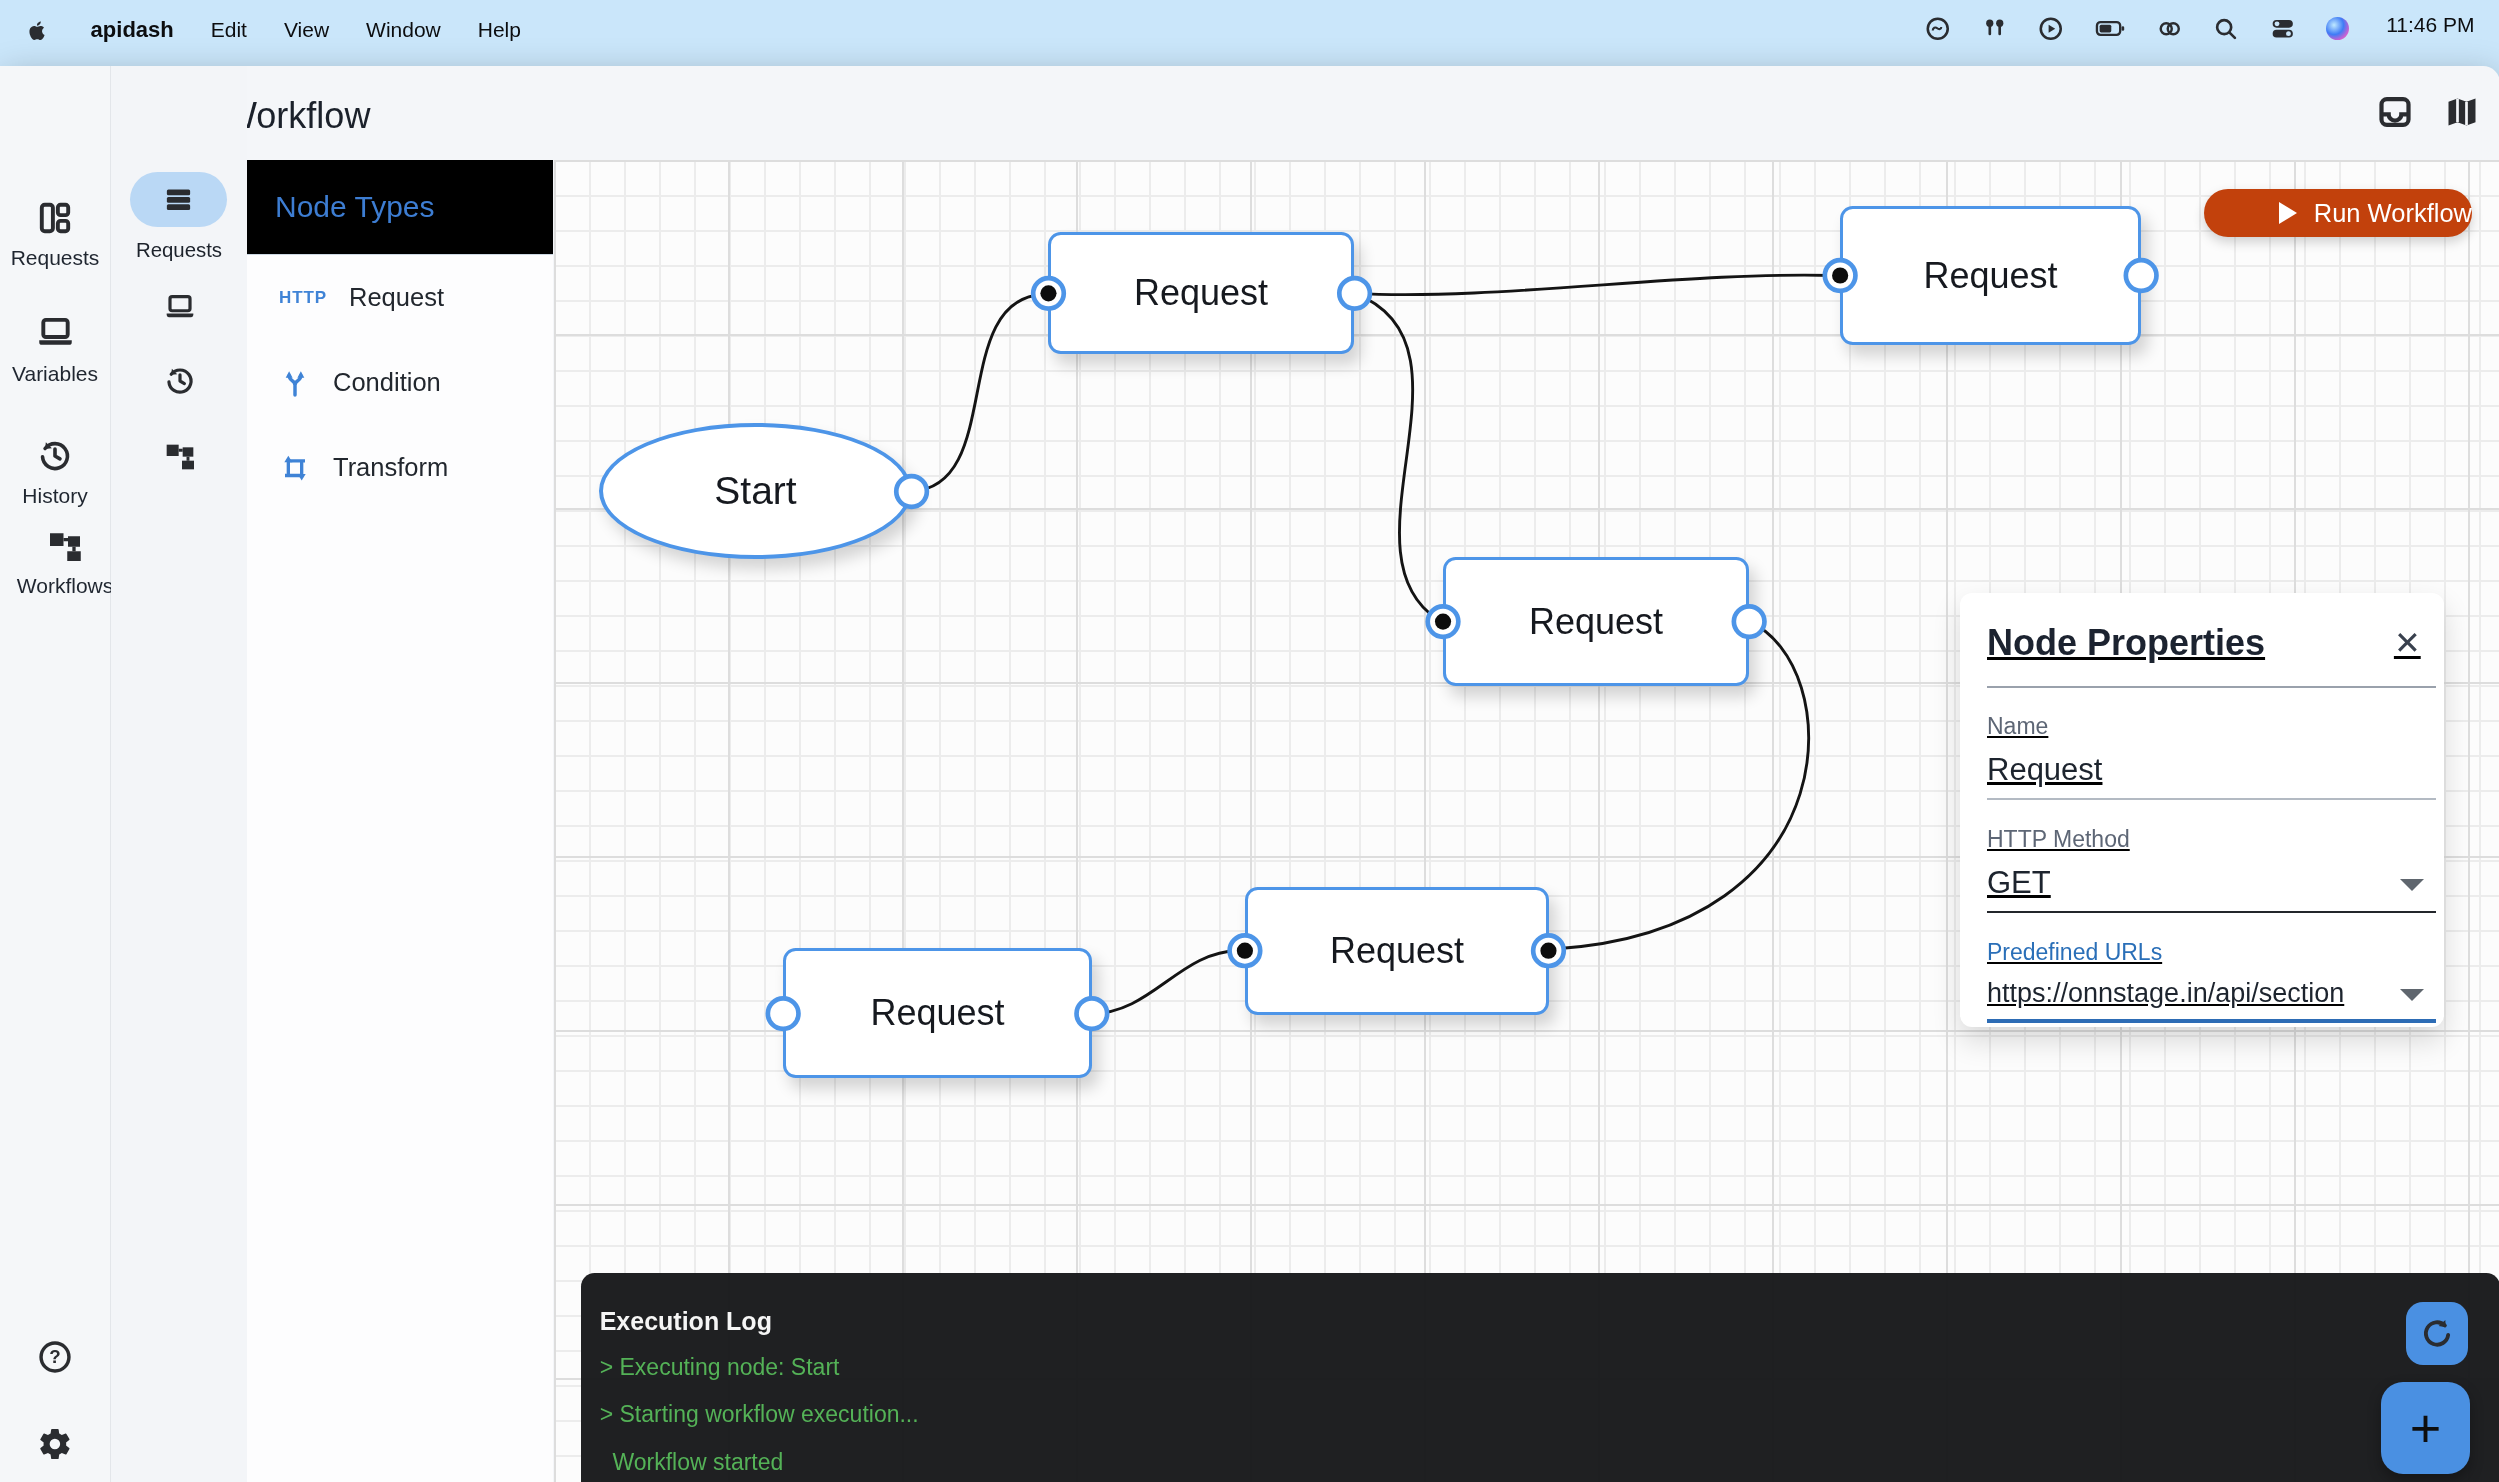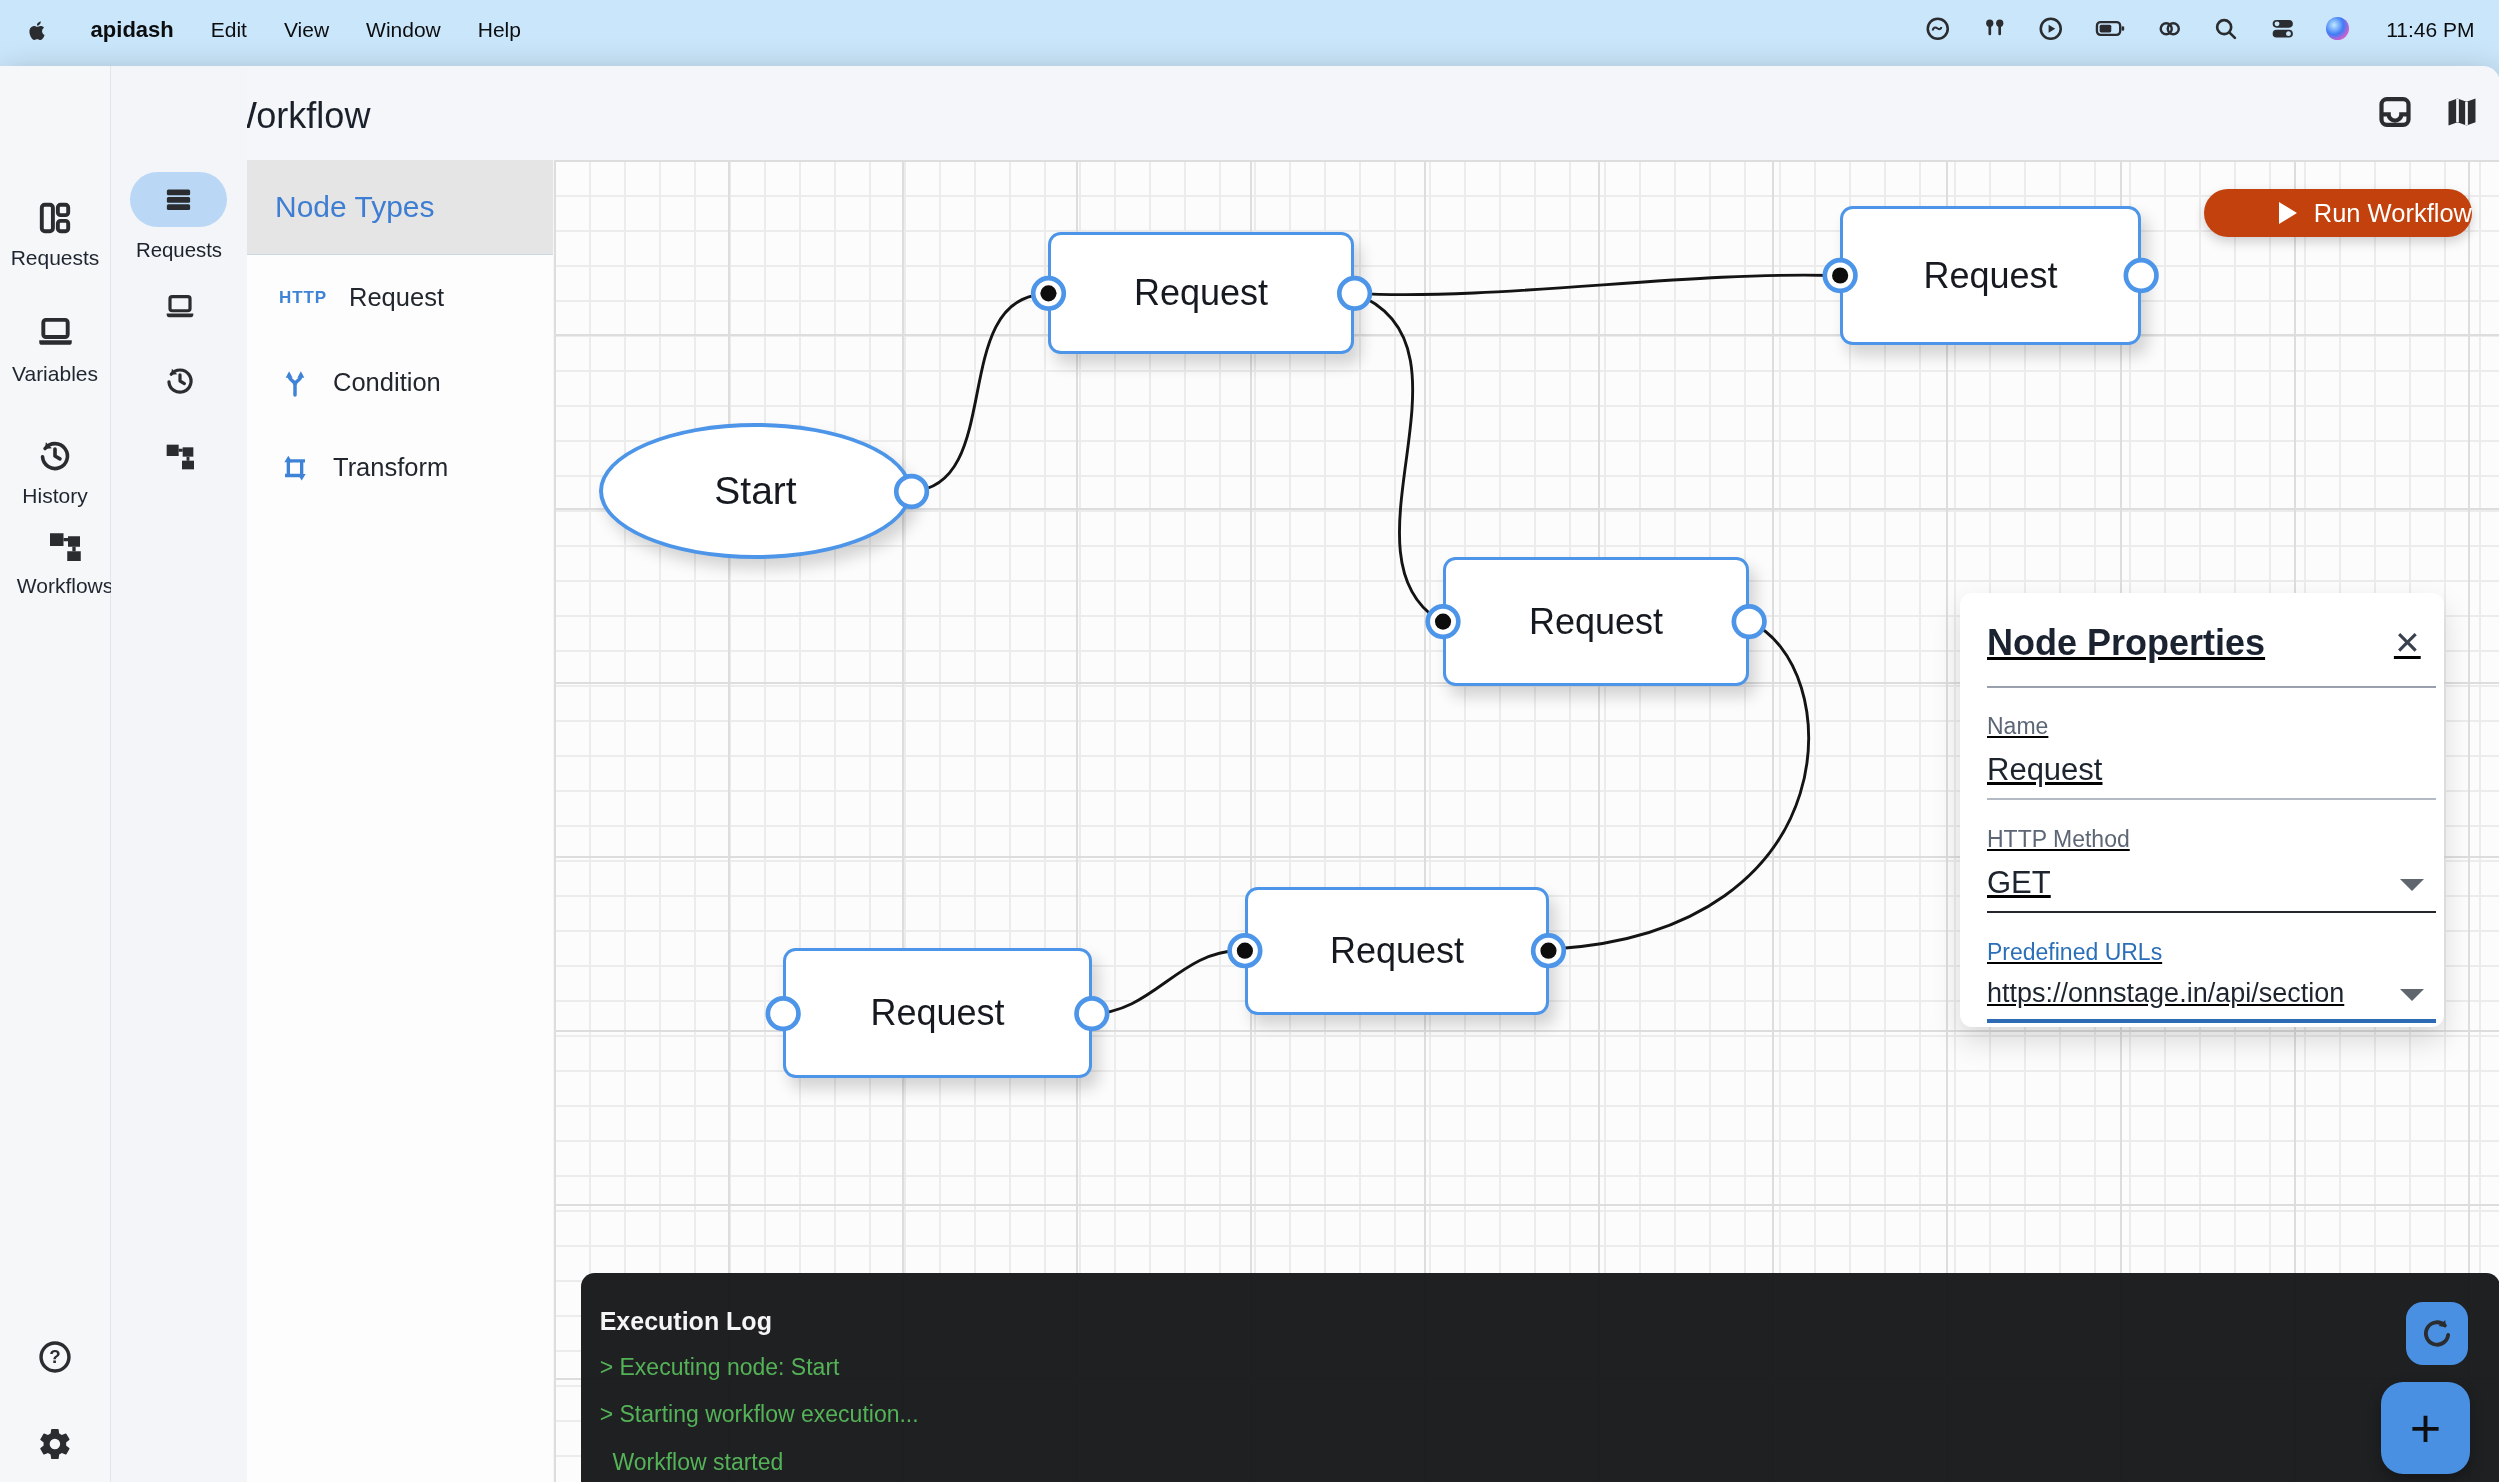--- a/index.html
+++ b/index.html
@@ -5,21 +5,21 @@
   * { margin:0; padding:0; box-sizing:border-box; }
   html,body { width:2500px; height:1483px; overflow:hidden; background:#cae6fa;
               font-family:"Liberation Sans","DejaVu Sans",sans-serif; }
 
   
   .menubar { position:absolute; left:0; top:0; width:2500px; height:60px;
              display:flex; align-items:center; padding:0 25.5px; color:#0c0d0f; }
   .menubar .left { display:flex; align-items:center; gap:37px; }
   .menubar .appname { font-weight:700; font-size:22px; margin-left:5.1px;text-align:center; }
   .menubar .menu-item { font-size:21px; }
-  .menubar .right { margin-left:auto; display:flex; align-items:center; gap:37px; }
+  .menubar .right { margin-left:auto; display:flex; gap:37px; }
   .menubar .time { font-size:21px; font-weight:500; }
   .icon { display:inline-block; color:#2a2c30; }
   .icon svg { width:100%; height:100%; display:block; }
 
   
   .window-bg { position:absolute; left:0; top:66px; width:2500px; height:1416px;
                background:#f4f6f9; border-radius:17px 17px 0 0;
                box-shadow:0 8.5px 34px rgba(0,0,0,.25); }
   .traffic { position:absolute; top:94px; width:20.4px; height:20.4px; border-radius:50%; }
   .t-red    { left:15.3px;  background:#f35d56; }
@@ -39,21 +39,21 @@
 
   .sub-rail { position:absolute; left:111px; top:66px; width:136px; height:1416px; background:#f3f5f8; }
   .pill { position:absolute; left:18.7px; top:106px; width:97px; height:55px; border-radius:28px;
           background:#bad8f5; display:flex; align-items:center; justify-content:center; color:#2b3547; }
   .pill-label { position:absolute; left:0; top:173px; width:136px; text-align:center;
                 font-size:20.4px; color:#1c222b; }
   .sub-ico { position:absolute; left:53px; color:#3a4454; }
 
   
   .palette { position:absolute; left:247px; top:160px; width:306px; height:1323px; background:#fdfdfe; }
-  .palette-header { height:95px; background:#e5e5e5; border-bottom:1.7px solid #ccd8e3;
+  .palette-header { height:95px; background:#000000; border-bottom:1.7px solid #ccd8e3;
                     display:flex; align-items:center; padding-left:28px;
                     font-size:30px; color:#3d7dd2; }
   .palette-item { height:85px; display:flex; align-items:center; padding-left:32px; gap:22px; }
   .palette-item .lbl { font-size:25.5px; color:#22272e; }
   .http-badge { font-size:17px; font-weight:700; color:#3f83d6; letter-spacing:0.9px; }
 
   
   .canvas { position:absolute; left:554px; top:160px; width:1946px; height:1323px;
             background-color:#fcfcfc;
             background-image:

